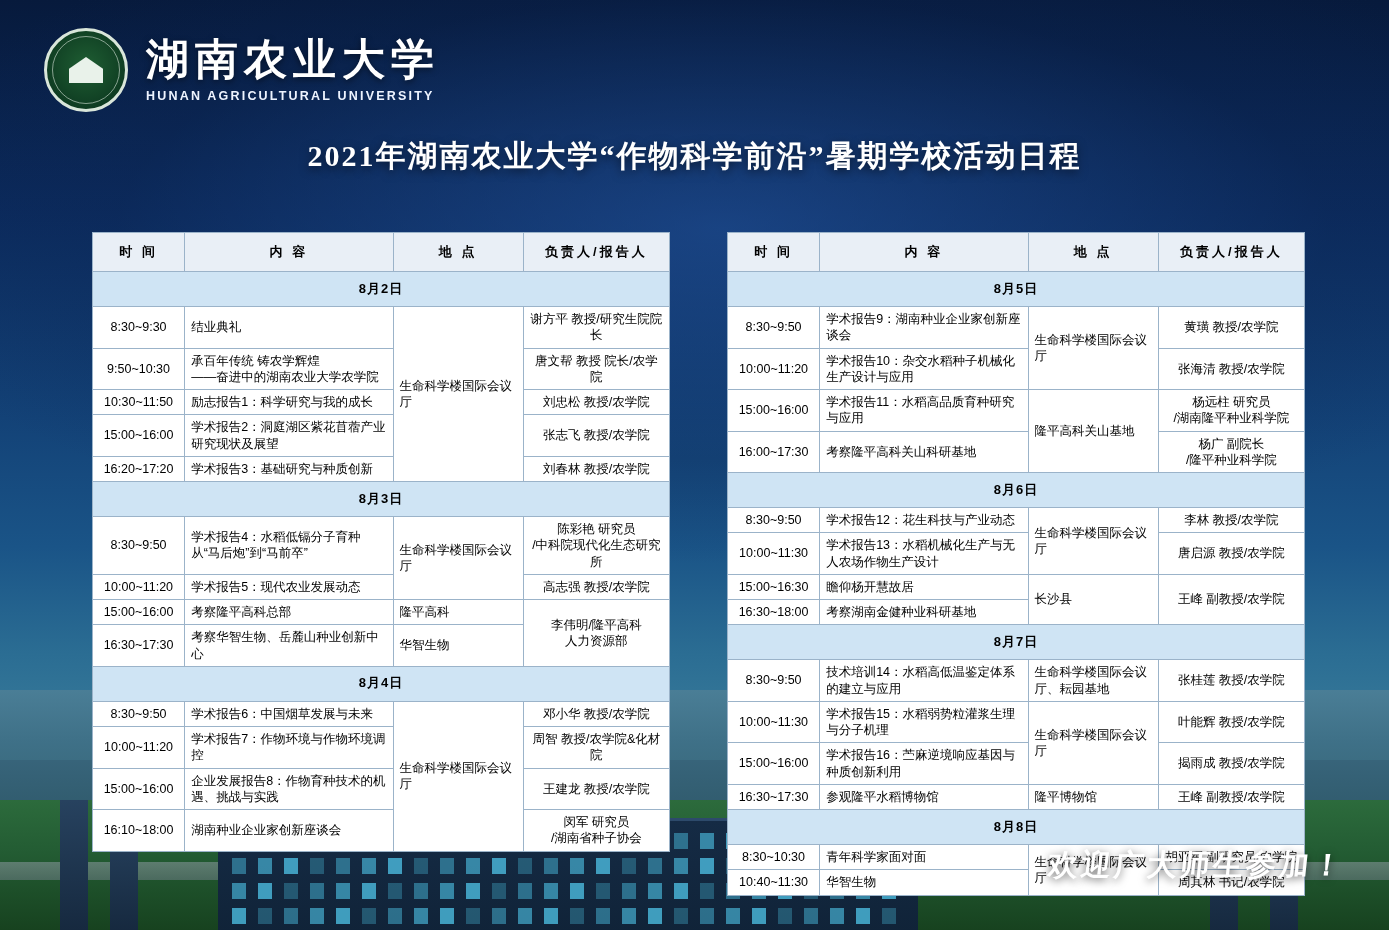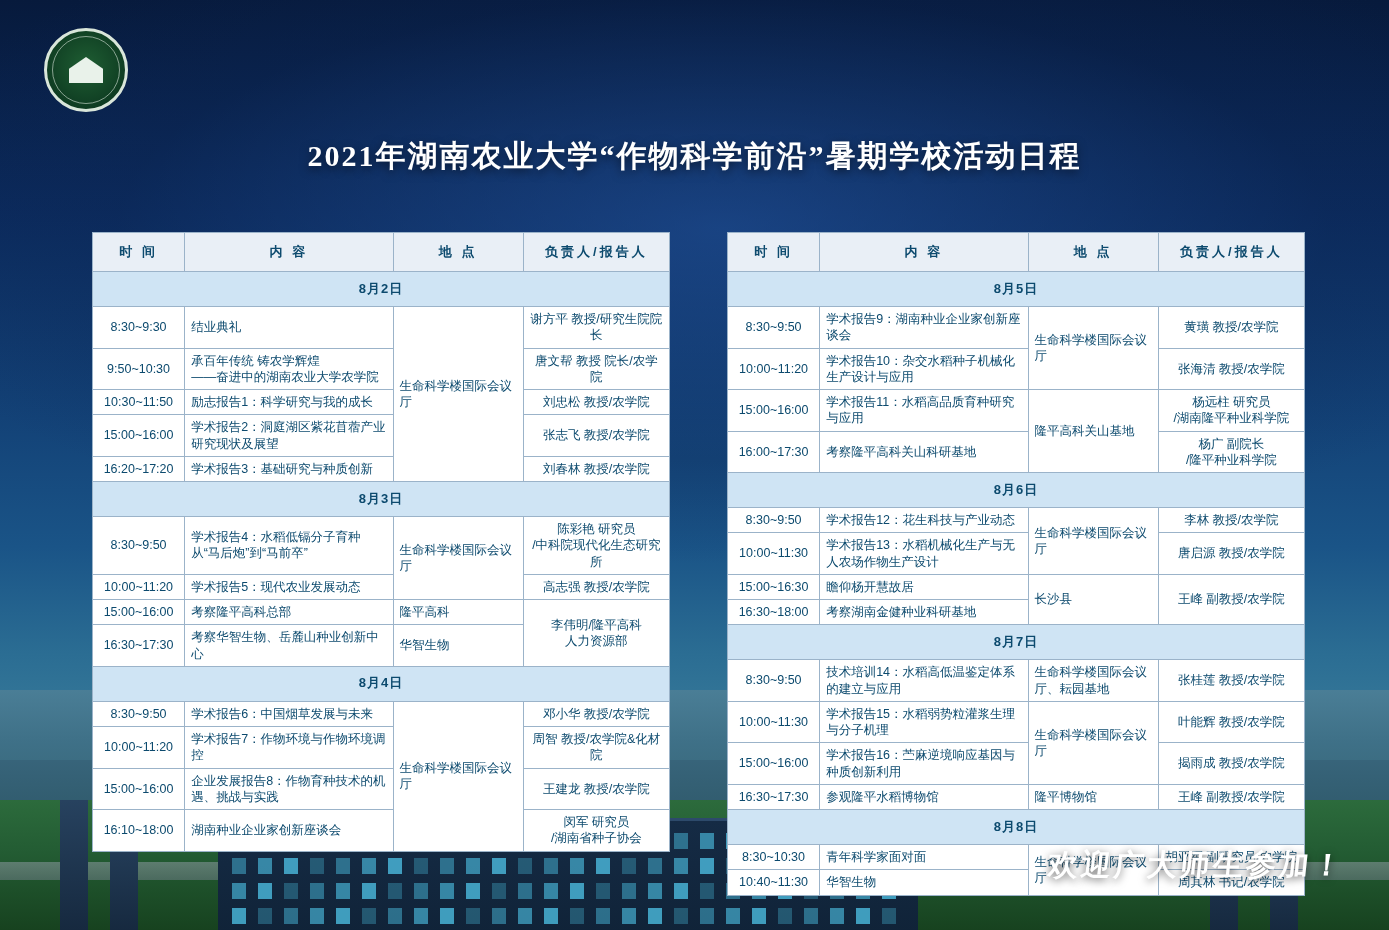--- a/index.html
+++ b/index.html
@@ -70,21 +70,21 @@
     position:absolute;left:0;top:136px;width:100%;text-align:center;z-index:5;
     color:#fff;font-family:"Liberation Serif","DejaVu Serif",serif;
     font-size:30px;font-weight:700;letter-spacing:2px;
     text-shadow:0 3px 10px rgba(0,0,0,.55);
   }
   
   .tables{position:absolute;top:232px;left:0;width:100%;z-index:5;}
   table.sched{
     border-collapse:collapse;background:#ffffff;
     position:absolute;table-layout:fixed;
-    font-size:12.5px;color:#0c4a6e;
+    font-size:12.5px;color:#000000;
   }
   #table-left{left:92px;width:578px;}
   #table-right{left:727px;width:578px;}
   table.sched th,table.sched td{
     border:1px solid #9bb3c9;padding:4px 6px;vertical-align:middle;
     line-height:1.3;
   }
   table.sched thead th{
     background:#e9eff6;font-weight:700;font-size:13px;text-align:center;
     letter-spacing:3px;height:30px;
@@ -227,20 +227,24 @@
       <div class="win" style="left: 612px; top: 87px; opacity: 0.67;"></div>
       <div class="win" style="left: 638px; top: 87px; opacity: 0.83;"></div>
       <div class="win" style="left: 664px; top: 87px; opacity: 0.35;"></div>
     </div>
 </div>
 
 <div class="logo-wrap">
   <div class="crest">
       <div class="ring"></div>
     </div>
+  <div class="wordmark">
+    <div class="cn">湖南农业大学</div>
+    <div class="en">HUNAN  AGRICULTURAL  UNIVERSITY</div>
+  </div>
 </div>
 
 <div class="title">2021年湖南农业大学“作物科学前沿”暑期学校活动日程</div>
 
 <div class="tables">
   <table class="sched" id="table-left">
     <colgroup>
       <col class="c-time">
         <col class="c-content">
         <col class="c-place">

